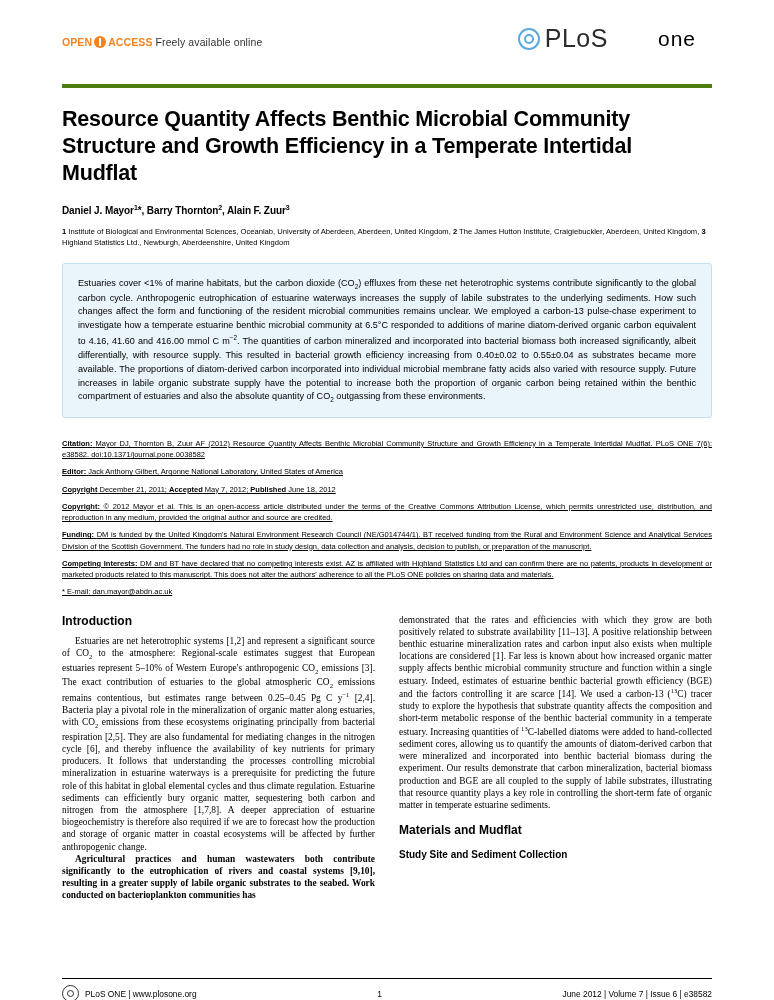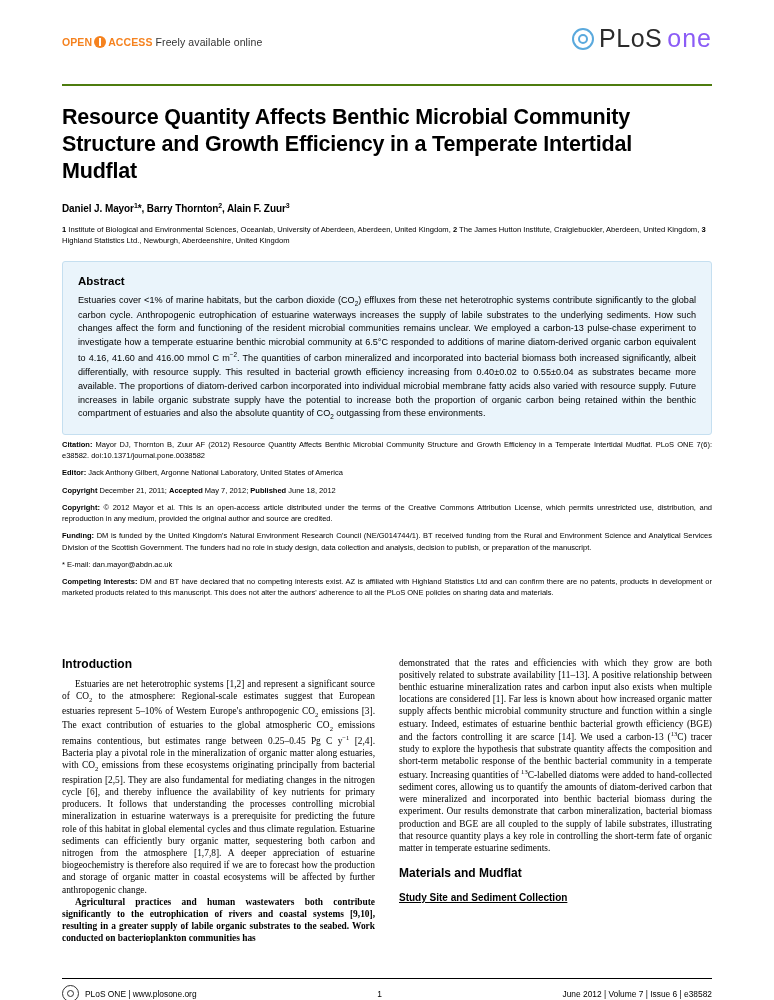--- a/index.html
+++ b/index.html
@@ -20,21 +20,21 @@
     width: 774px;
     height: 1000px;
     box-sizing: border-box;
     padding: 0 62px;
   }
 
   
   .header {
     position: relative;
     height: 62px;
-    border-bottom: 2px solid #4d7c0f;
+    border-bottom: 4px solid #4d7c0f;
     margin-top: 22px;
   }
   .oa-line {
     position: absolute;
     left: 0;
     top: 14px;
     font-family: "Liberation Sans", sans-serif;
     font-size: 10.5px;
     letter-spacing: 0.1px;
     white-space: nowrap;
@@ -64,21 +64,21 @@
   }
   .oa-access {
     color: #f5821f;
     font-weight: bold;
   }
   .oa-free {
     color: #333333;
   }
   .plos-logo {
     position: absolute;
-    right: 0;
+    right: 16px;
     top: 2px;
     display: flex;
     align-items: center;
     gap: 5px;
   }
   .plos-circle {
     width: 22px;
     height: 22px;
     border-radius: 50%;
     border: 2px solid #5aa9dd;
@@ -97,23 +97,24 @@
     box-sizing: border-box;
   }
   .plos-word {
     font-family: "Liberation Sans", sans-serif;
     font-size: 25px;
     color: #2b2b2b;
     letter-spacing: 0.5px;
   }
   .plos-one {
     font-family: "Liberation Sans", sans-serif;
-    font-size: 25px;
-    color: #8b5cf6;
+    font-size: 21px;
+    color: #000000;
     letter-spacing: 1px;
+    margin-left: 45px;
   }
 
   
   .title {
     font-family: "Liberation Sans", sans-serif;
     font-size: 21.5px;
     font-weight: bold;
     line-height: 1.26;
     margin-top: 18px;
     letter-spacing: -0.2px;
@@ -151,55 +152,54 @@
   .abstract-text {
     font-family: "Liberation Sans", sans-serif;
     font-size: 9.1px;
     line-height: 1.52;
     text-align: justify;
   }
   sub, sup { font-size: 70%; }
 
   
   .meta {
-    margin-top: 4px;
+    margin-top: 20px;
     font-family: "Liberation Sans", sans-serif;
     font-size: 7.5px;
     line-height: 1.5;
     text-align: justify;
+    text-decoration: underline;
   }
   .meta p { margin: 0 0 6px 0; }
   .meta b { font-weight: bold; }
 
   
   .body-cols {
     margin-top: 16px;
     display: flex;
     gap: 24px;
   }
   .col {
     width: 313px;
     font-size: 9.4px;
     line-height: 1.3;
     text-align: justify;
-    margin-top: 42px;
   }
   .sec-h1 {
     font-family: "Liberation Sans", sans-serif;
     font-size: 12px;
     font-weight: bold;
     margin: 0 0 6px 0;
   }
   .sec-h1.spaced { margin-top: 12px; }
   .sec-h2 {
     font-family: "Liberation Sans", sans-serif;
     font-size: 10px;
     font-weight: bold;
     margin: 9px 0 4px 0;
-    text-decoration: underline;
   }
   .para {
     margin: 0;
     text-indent: 13px;
   }
   .para.first { text-indent: 13px; }
   .para + .para { margin-top: 0; font-weight: bold; }
 
   
   .footer {
@@ -262,34 +262,33 @@
 
   <div class="authors">
     Daniel J. Mayor<sup>1</sup>*, Barry Thornton<sup>2</sup>, Alain F. Zuur<sup>3</sup>
   </div>
 
   <div class="affil">
     <b>1</b> Institute of Biological and Environmental Sciences, Oceanlab, University of Aberdeen, Aberdeen, United Kingdom, <b>2</b> The James Hutton Institute, Craigiebuckler, Aberdeen, United Kingdom, <b>3</b> Highland Statistics Ltd., Newburgh, Aberdeenshire, United Kingdom
   </div>
 
   <div class="abstract-box">
-    <div class="abstract-title">Abstract</div>
     <div class="abstract-text">
       Estuaries cover &lt;1% of marine habitats, but the carbon dioxide (CO<sub>2</sub>) effluxes from these net heterotrophic systems contribute significantly to the global carbon cycle. Anthropogenic eutrophication of estuarine waterways increases the supply of labile substrates to the underlying sediments. How such changes affect the form and functioning of the resident microbial communities remains unclear. We employed a carbon-13 pulse-chase experiment to investigate how a temperate estuarine benthic microbial community at 6.5°C responded to additions of marine diatom-derived organic carbon equivalent to 4.16, 41.60 and 416.00 mmol C m<sup>−2</sup>. The quantities of carbon mineralized and incorporated into bacterial biomass both increased significantly, albeit differentially, with resource supply. This resulted in bacterial growth efficiency increasing from 0.40±0.02 to 0.55±0.04 as substrates became more available. The proportions of diatom-derived carbon incorporated into individual microbial membrane fatty acids also varied with resource supply. Future increases in labile organic substrate supply have the potential to increase both the proportion of organic carbon being retained within the benthic compartment of estuaries and also the absolute quantity of CO<sub>2</sub> outgassing from these environments.
     </div>
   </div>
 
   <div class="meta">
     <p><b>Citation:</b> <span>Mayor DJ, Thornton B, Zuur AF (2012) Resource Quantity Affects Benthic Microbial Community Structure and Growth Efficiency in a Temperate Intertidal Mudflat. PLoS ONE 7(6): e38582. doi:10.1371/journal.pone.0038582</span></p>
     <p><b>Editor:</b> <span>Jack Anthony Gilbert, Argonne National Laboratory, United States of America</span></p>
     <p><b>Copyright</b> December 21, 2011; <b>Accepted</b> May 7, 2012; <b>Published</b> June 18, 2012</p>
     <p><b>Copyright:</b> <span>© 2012 Mayor et al. This is an open-access article distributed under the terms of the Creative Commons Attribution License, which permits unrestricted use, distribution, and reproduction in any medium, provided the original author and source are credited.</span></p>
     <p><b>Funding:</b> <span>DM is funded by the United Kingdom's Natural Environment Research Council (NE/G014744/1). BT received funding from the Rural and Environment Science and Analytical Services Division of the Scottish Government. The funders had no role in study design, data collection and analysis, decision to publish, or preparation of the manuscript.</span></p>
+    <p><b>Competing Interests:</b> <span>DM and BT have declared that no competing interests exist. AZ is affiliated with Highland Statistics Ltd and can confirm there are no patents, products in development or marketed products related to this manuscript. This does not alter the authors' adherence to all the PLoS ONE policies on sharing data and materials.</span></p>
     <p>* E-mail: dan.mayor@abdn.ac.uk</p>
-    <p><b>Competing Interests:</b> <span>DM and BT have declared that no competing interests exist. AZ is affiliated with Highland Statistics Ltd and can confirm there are no patents, products in development or marketed products related to this manuscript. This does not alter the authors' adherence to all the PLoS ONE policies on sharing data and materials.</span></p>
   </div>
 
   <div class="body-cols">
     <div class="col">
       <div class="sec-h1">Introduction</div>
       <p class="para first">
         Estuaries are net heterotrophic systems [1,2] and represent a significant source of CO<sub>2</sub> to the atmosphere: Regional-scale estimates suggest that European estuaries represent 5–10% of Western Europe's anthropogenic CO<sub>2</sub> emissions [3]. The exact contribution of estuaries to the global atmospheric CO<sub>2</sub> emissions remains contentious, but estimates range between 0.25–0.45 Pg C y<sup>−1</sup> [2,4]. Bacteria play a pivotal role in the mineralization of organic matter along estuaries, with CO<sub>2</sub> emissions from these ecosystems originating principally from bacterial respiration [2,5]. They are also fundamental for mediating changes in the nitrogen cycle [6], and thereby influence the availability of key nutrients for primary producers. It follows that understanding the processes controlling microbial mineralization in estuarine waterways is a prerequisite for predicting the future role of this habitat in global elemental cycles and thus climate regulation. Estuarine sediments can efficiently bury organic matter, sequestering both carbon and nitrogen from the atmosphere [1,7,8]. A deeper appreciation of estuarine biogeochemistry is therefore also required if we are to forecast how the production and storage of organic matter in coastal ecosystems will be affected by further anthropogenic change.
       </p>
       <p class="para">Agricultural practices and human wastewaters both contribute significantly to the eutrophication of rivers and coastal systems [9,10], resulting in a greater supply of labile organic substrates to the seabed. Work conducted on bacterioplankton communities has</p>
     </div>

